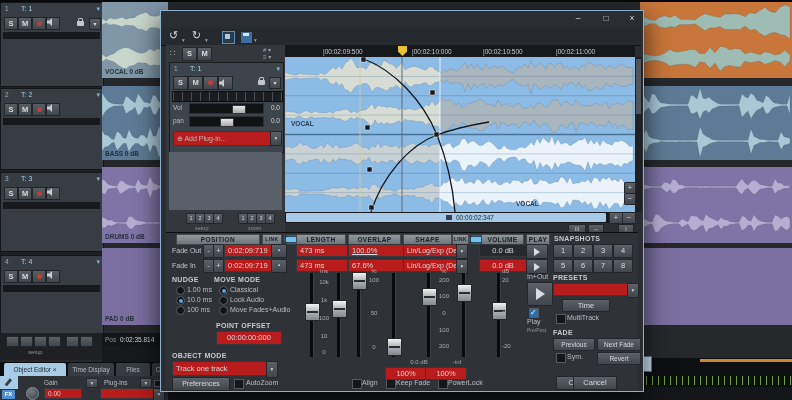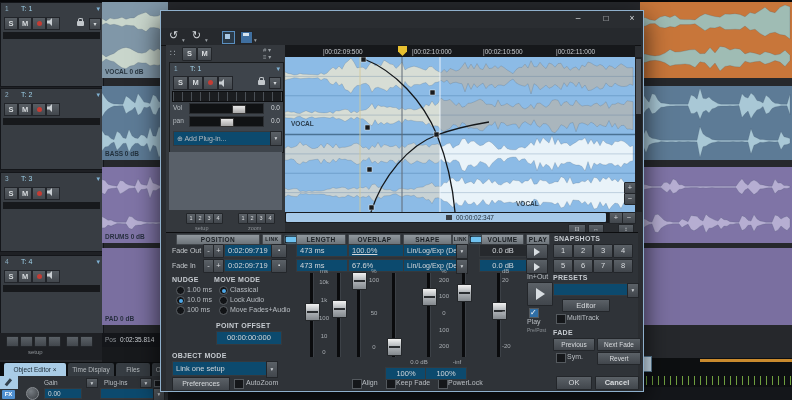--- a/index.html
+++ b/index.html
@@ -2,21 +2,21 @@
 <html><head>
 <meta charset="utf-8">
 <style>
   html,body{margin:0;padding:0;background:#111;}
   #stage{position:relative;width:792px;height:400px;overflow:hidden;background:#26282c;
          font-family:"Liberation Sans","DejaVu Sans",sans-serif;color:#c8ccd0;
          -webkit-font-smoothing:antialiased;}
   .ab{position:absolute;}
   .lb{position:absolute;font-size:7px;color:#b9bec3;white-space:nowrap;line-height:8px;}
   .lbh{position:absolute;font-size:7px;font-weight:bold;color:#c6cbd0;white-space:nowrap;letter-spacing:.3px;}
-  .fld{position:absolute;background:#0c4a6e;border:1px solid #35393d;color:#d2d6da;font-size:7.5px;
+  .fld{position:absolute;background:#b91c1c;border:1px solid #35393d;color:#d2d6da;font-size:7.5px;
        line-height:11px;padding:0 3px;white-space:nowrap;overflow:hidden;}
   .bt{position:absolute;background:linear-gradient(#5b6167,#41464c);border:1px solid #23262a;color:#d8dbde;
       font-size:7.5px;text-align:center;border-radius:1px;overflow:hidden;}
   .dd{position:absolute;width:10px;background:linear-gradient(#5b6167,#41464c);border:1px solid #23262a;
       color:#cfd3d7;font-size:5.5px;text-align:center;}
   .secbar{position:absolute;height:9px;background:linear-gradient(#91989e,#6d747a);border:1px solid #43484d;
       border-radius:1px;color:#1b1f23;font-size:6.5px;font-weight:bold;text-align:center;line-height:9px;letter-spacing:.4px;}
   .led{position:absolute;width:13px;height:7px;background:#0d0e10;border:1px solid #44494e;border-radius:1px;}
   .led.on::after{content:"";position:absolute;inset:1px;background:#6fc2f0;box-shadow:0 0 3px #6fc2f0;}
   .rad{position:absolute;width:7px;height:7px;border-radius:50%;background:#121417;border:1px solid #5a5f64;}
@@ -399,21 +399,21 @@
   <span class="lb" style="left:230px;top:286px;">Classical</span>
   <div class="rad" style="left:219px;top:296px;"></div>
   <span class="lb" style="left:230px;top:296px;">Lock Audio</span>
   <div class="rad" style="left:219px;top:306px;"></div>
   <span class="lb" style="left:230px;top:306px;">Move Fades+Audio</span>
 
   <span class="lbh" style="left:216px;top:322px;">POINT OFFSET</span>
   <div class="fld" style="left:216px;top:331px;width:58px;height:12px;line-height:12px;text-align:center;"><span>00:00:00:000</span></div>
 
   <span class="lbh" style="left:172px;top:352px;">OBJECT MODE</span>
-  <div class="fld" style="left:172px;top:361px;width:90px;height:13px;line-height:13px;"><span>Link one setup</span></div>
+  <div class="fld" style="left:172px;top:361px;width:90px;height:13px;line-height:13px;"><span>Track one track</span></div>
   <div class="dd" style="left:266px;top:361px;height:15px;line-height:15px;">▾</div>
 
   <div class="bt" style="left:172px;top:377px;width:56px;height:12px;line-height:12px;font-size:7px;">Preferences</div>
   <div class="cb" style="left:234px;top:379px;"></div>
   <span class="lb" style="left:246px;top:379px;">AutoZoom</span>
   <div class="cb" style="left:352px;top:379px;"></div>
   <span class="lb" style="left:362px;top:379px;">Align</span>
   <div class="cb" style="left:386px;top:379px;"></div>
   <span class="lb" style="left:396px;top:379px;">Keep Fade</span>
   <div class="cb" style="left:438px;top:379px;"></div>
@@ -463,25 +463,25 @@
 
   <span class="lb" style="left:527px;top:273px;">In+Out</span>
   <div class="pb big" style="left:527px;top:282px;width:24px;height:22px;"></div>
   <div class="cb on" style="left:529px;top:308px;"></div>
   <span class="lb" style="left:527px;top:318px;">Play</span>
   <span class="lb" style="left:527px;top:326px;font-size:5px;color:#8d9297;">Pre/Post</span>
 
   <span class="lbh" style="left:553px;top:274px;">PRESETS</span>
   <div class="fld" style="left:553px;top:283px;width:72px;height:11px;"></div>
   <div class="dd" style="left:627px;top:283px;height:13px;line-height:13px;">▾</div>
-  <div class="bt" style="left:562px;top:299px;width:46px;height:11px;line-height:11px;">Editor</div>
+  <div class="bt" style="left:562px;top:299px;width:46px;height:11px;line-height:11px;">Time</div>
   <div class="cb" style="left:556px;top:314px;"></div>
   <span class="lb" style="left:567px;top:314px;">MultiTrack</span>
   <span class="lbh" style="left:553px;top:329px;">FADE</span>
   <div class="bt" style="left:553px;top:338px;width:40px;height:11px;line-height:11px;font-size:6.5px;">Previous</div>
   <div class="bt" style="left:597px;top:338px;width:42px;height:11px;line-height:11px;font-size:6.5px;">Next Fade</div>
   <div class="cb" style="left:556px;top:353px;"></div>
   <span class="lb" style="left:567px;top:353px;">Sym.</span>
   <div class="bt" style="left:597px;top:352px;width:42px;height:11px;line-height:11px;font-size:6.5px;">Revert</div>
   <div class="bt" style="left:556px;top:376px;width:34px;height:12px;line-height:12px;">OK</div>
-  <div class="bt" style="left:595px;top:376px;width:42px;height:12px;line-height:12px;font-weight:bold;">Cancel</div>
+  <div class="bt" style="left:573px;top:376px;width:42px;height:12px;line-height:12px;">Cancel</div>
 
 </div>
 
 </body></html>

